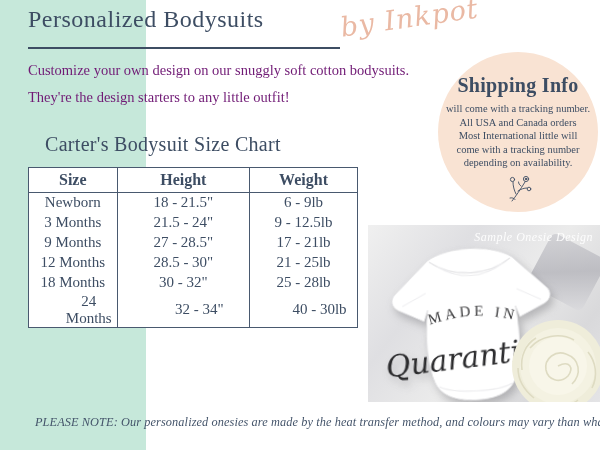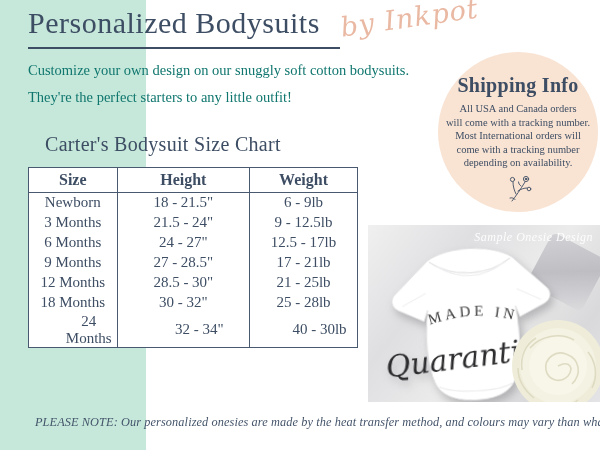--- a/index.html
+++ b/index.html
@@ -3,27 +3,27 @@
 <meta charset="utf-8">
 <style>
   * { margin: 0; padding: 0; box-sizing: border-box; }
   html, body { width: 600px; height: 450px; }
   body { font-family: "Liberation Serif", serif; background: #ffffff; overflow: hidden; }
 
   .canvas { position: relative; width: 600px; height: 450px; background: #ffffff; overflow: hidden; }
 
   .mint-band { position: absolute; left: 0; top: 0; width: 146px; height: 450px; background: #c6e8da; }
 
-  .title { position: absolute; left: 28px; top: 6px; font-size: 30px; letter-spacing: 0.5px;
+  .title { position: absolute; left: 28px; top: 6px; font-size: 24px; letter-spacing: 0.5px;
            color: #3d4d63; font-family: "Liberation Serif", serif; }
   .title-underline { position: absolute; left: 28px; top: 47px; width: 312px; height: 2px; background: #3d4d63; }
   .byline { position: absolute; left: 340px; top: 2px; width: 140px; font-size: 27px; font-style: italic;
             font-family: "DejaVu Serif", cursive; color: #eab9a4; transform: rotate(-8deg); letter-spacing: 1px; }
 
-  .intro { position: absolute; left: 28px; top: 62px; color: #0f766e; font-size: 14.5px; }
+  .intro { position: absolute; left: 28px; top: 62px; color: #701a75; font-size: 14.5px; }
   .intro div { margin-bottom: 10px; white-space: nowrap; }
 
   .chart-heading { position: absolute; left: 45px; top: 133px; font-size: 20px; font-weight: normal;
                    color: #3d4d63; letter-spacing: 0.3px; }
 
   table.size-chart { position: absolute; left: 28px; top: 167px; width: 330px;
                      border-collapse: collapse; color: #3d4d63; background: #ffffff; }
   table.size-chart th, table.size-chart td { border-left: 1.5px solid #49596f; border-right: 1.5px solid #49596f;
                      text-align: center; padding: 0; margin-top: 8px; }
   table.size-chart th { border-top: 1.5px solid #49596f; border-bottom: 1.5px solid #49596f;
@@ -58,21 +58,21 @@
 <div class="canvas">
 
   <div class="mint-band"></div>
 
   <div class="title">Personalized Bodysuits</div>
   <div class="title-underline"></div>
   <div class="byline">by Inkpot</div>
 
   <div class="intro">
     <div>Customize your own design on our snuggly soft cotton bodysuits.</div>
-    <div>They're the perfect starters to any little outfit!</div>
+    <div>They're the design starters to any little outfit!</div>
   </div>
 
   <div class="chart-heading">Carter's Bodysuit Size Chart</div>
 
   <table class="size-chart">
     <thead>
       <tr>
         <th class="col-size">Size</th>
         <th class="col-height">Height</th>
         <th class="col-weight">Weight</th>
@@ -81,25 +81,20 @@
     <tbody>
       <tr>
         <td>Newborn</td>
         <td>18 - 21.5"</td>
         <td>6 - 9lb</td>
       </tr>
       <tr>
         <td>3 Months</td>
         <td>21.5 - 24"</td>
         <td>9 - 12.5lb</td>
-      </tr>
-      <tr>
-        <td>6 Months</td>
-        <td>24 - 27"</td>
-        <td>12.5 - 17lb</td>
       </tr>
       <tr>
         <td>9 Months</td>
         <td>27 - 28.5"</td>
         <td>17 - 21lb</td>
       </tr>
       <tr>
         <td>12 Months</td>
         <td>28.5 - 30"</td>
         <td>21 - 25lb</td>
@@ -113,23 +108,23 @@
         <td>24 Months</td>
         <td>32 - 34"</td>
         <td>40 - 30lb</td>
       </tr>
     </tbody>
   </table>
 
   <div class="shipping-circle">
     <div class="shipping-title">Shipping Info</div>
     <div class="shipping-lines">
+      <div>will come with a tracking number.</div>
       <div>All USA and Canada orders</div>
-      <div>will come with a tracking number.</div>
-      <div>Most International orders will</div>
+      <div>Most International little will</div>
       <div>come with a tracking number</div>
       <div>depending on availability.</div>
     </div>
     <svg class="sprig" width="32" height="30" viewBox="0 0 32 30">
       <g fill="none" stroke="#3d4d63" stroke-width="0.9" stroke-linecap="round">
         <path d="M10,29 C14,24 18,18 23,10"></path>
         <path d="M14,22 C12,18 11,14 11,10"></path>
         <path d="M16,19 C19,17 22,16 25,16"></path>
         <circle cx="24" cy="7" r="2.6"></circle>
         <circle cx="24" cy="7" r="0.8" fill="#3d4d63"></circle>

